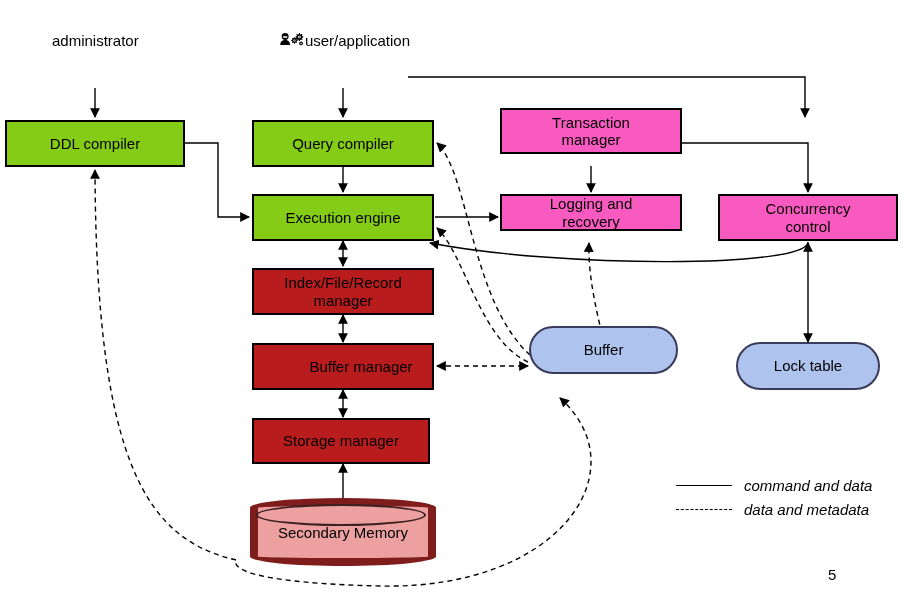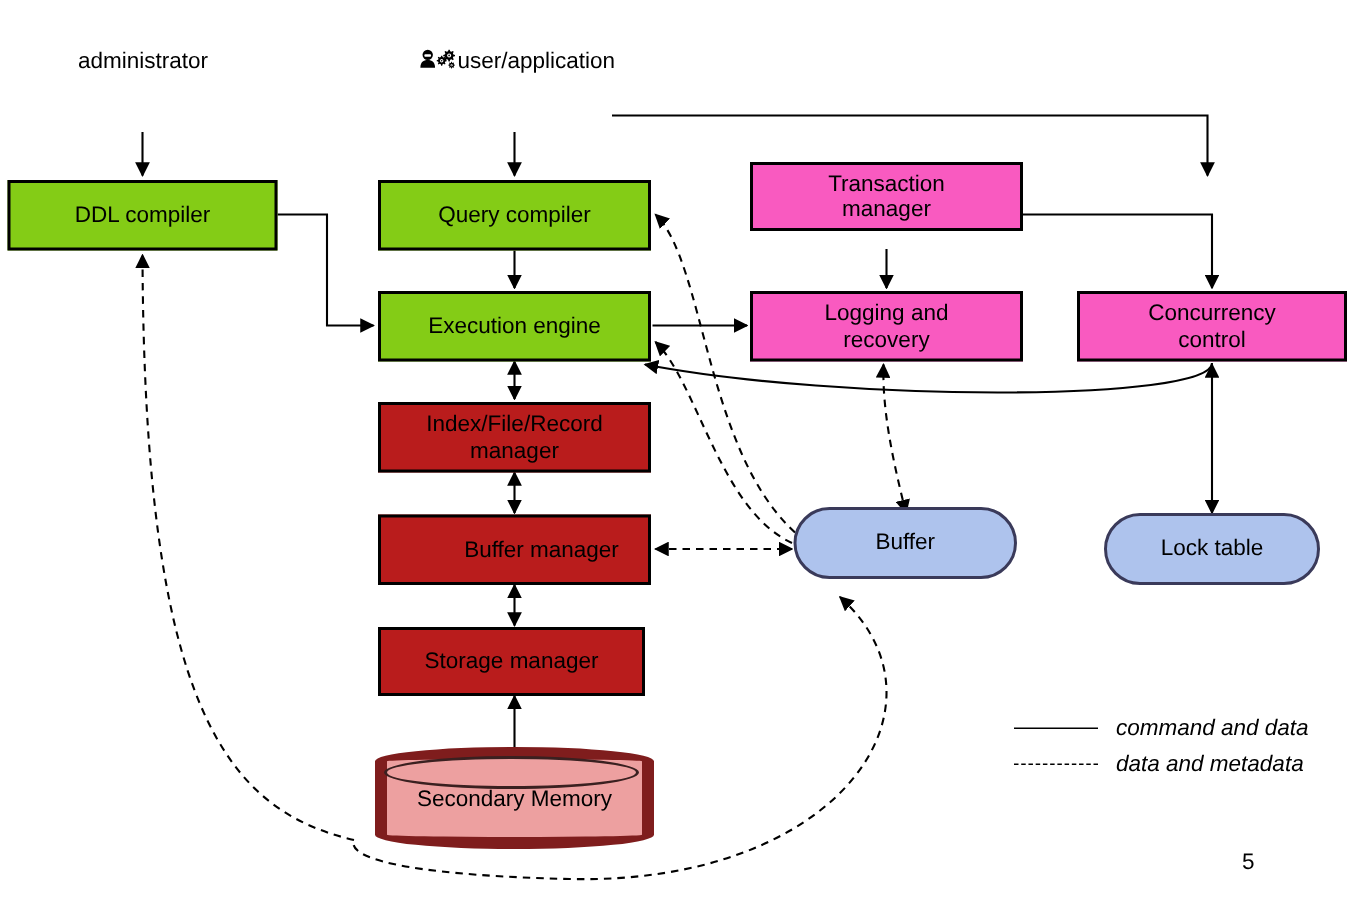--- a/index.html
+++ b/index.html
@@ -213,21 +213,21 @@
     <span>Execution engine</span>
   </div>
 
   <div class="node pink" style="left:500px; top:108px; width:182px; height:46px;">
     <span>
       <span>Transaction</span><br>
       <span>manager</span>
     </span>
   </div>
 
-  <div class="node pink" style="left:500px; top:194px; width:182px; height:47px;">
+  <div class="node pink" style="left:500px; top:194px; width:182px; height:37px;">
     <span>
       <span>Logging and</span><br>
       <span>recovery</span>
     </span>
   </div>
 
   <div class="node pink" style="left:718px; top:194px; width:180px; height:47px;">
     <span>
       <span>Concurrency</span><br>
       <span>control</span>
@@ -242,21 +242,21 @@
   </div>
 
   <div class="node orange" style="left:252px; top:343px; width:182px; height:47px;padding-left:36px;">
     <span>Buffer manager</span>
   </div>
 
   <div class="node orange" style="left:252px; top:418px; width:178px; height:46px;">
     <span>Storage manager</span>
   </div>
 
-  <div class="node blue" style="left:529px; top:338px; width:149px; height:48px;">
+  <div class="node blue" style="left:529px; top:326px; width:149px; height:48px;">
     <span>Buffer</span>
   </div>
 
   <div class="node blue" style="left:736px; top:342px; width:144px; height:48px;">
     <span>Lock table</span>
   </div>
 
   <div class="cyl" style="left:250px; top:498px; width:186px; height:68px;">
     <div class="lid"></div>
     <span class="cyl-label">Secondary Memory</span>

